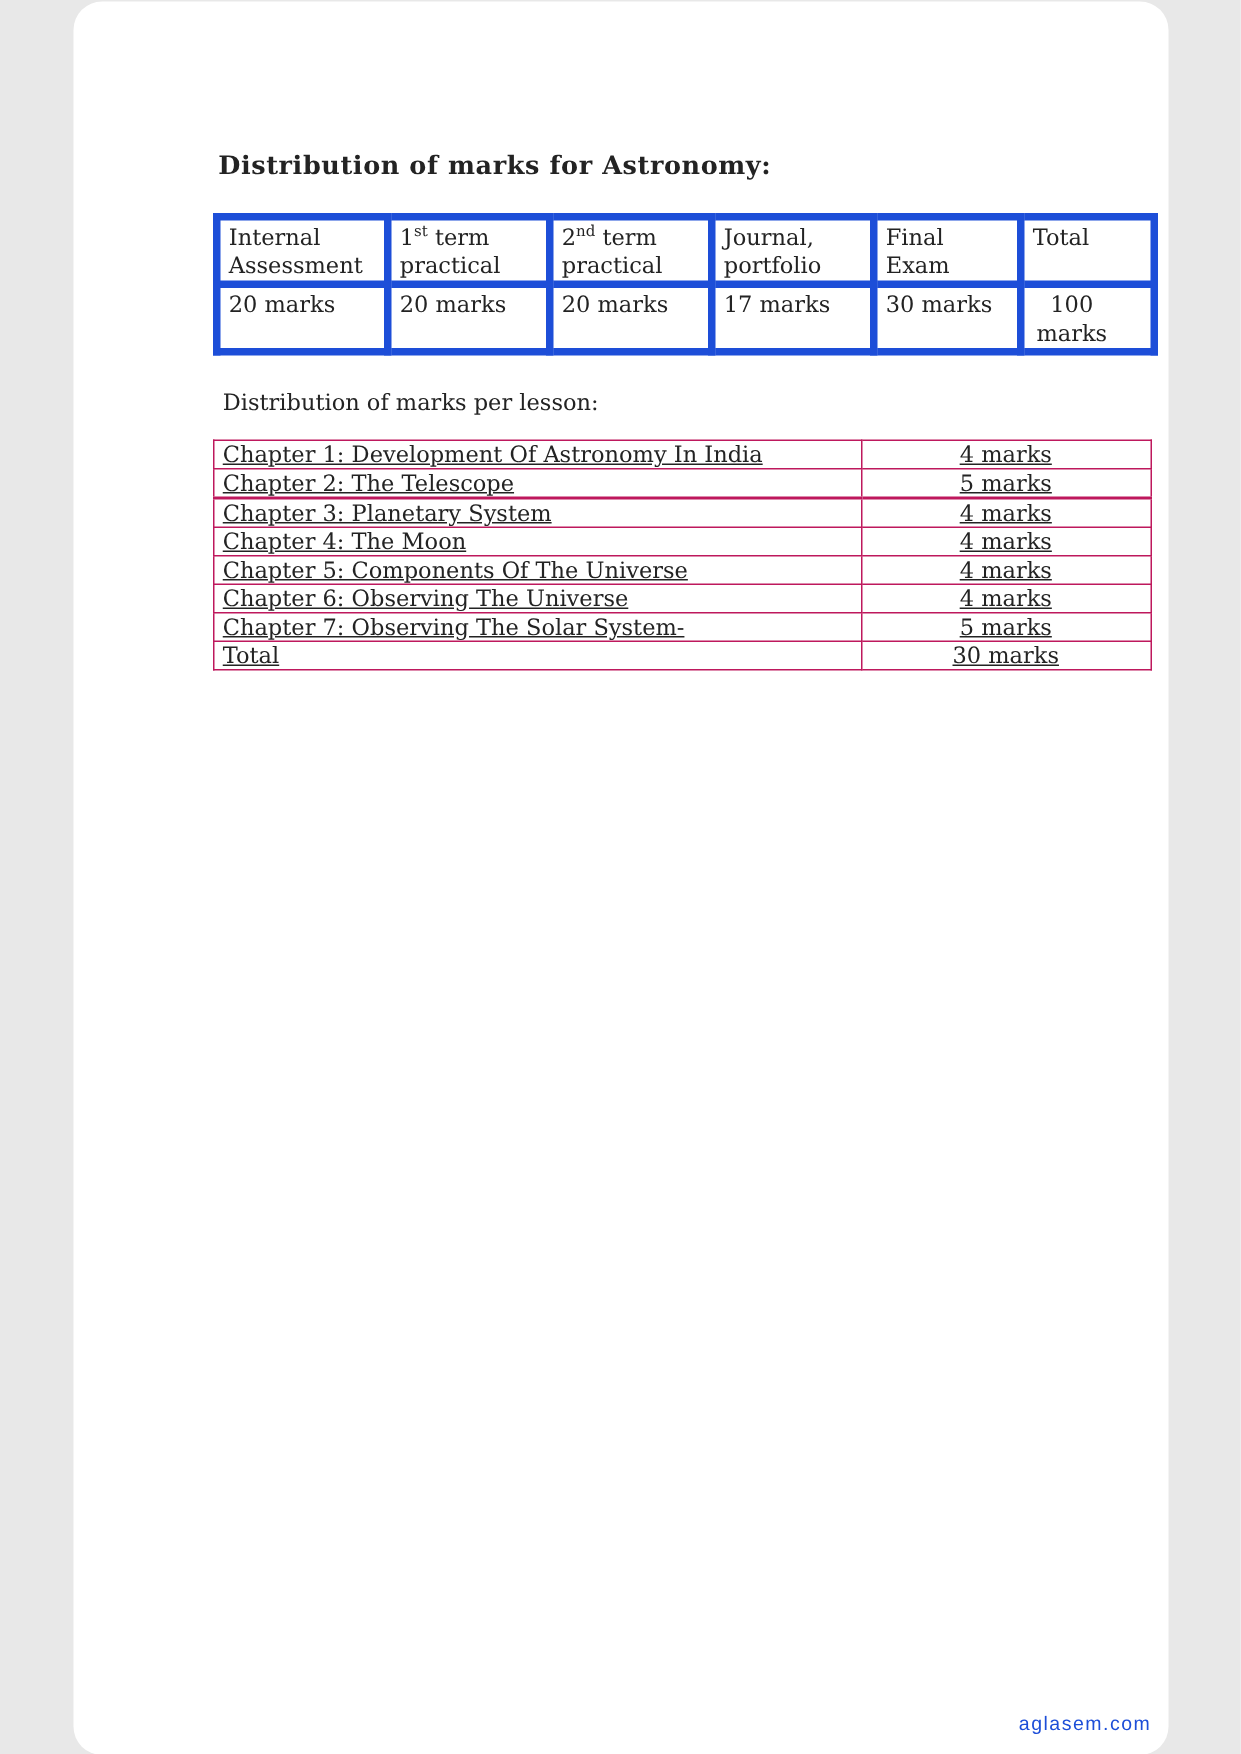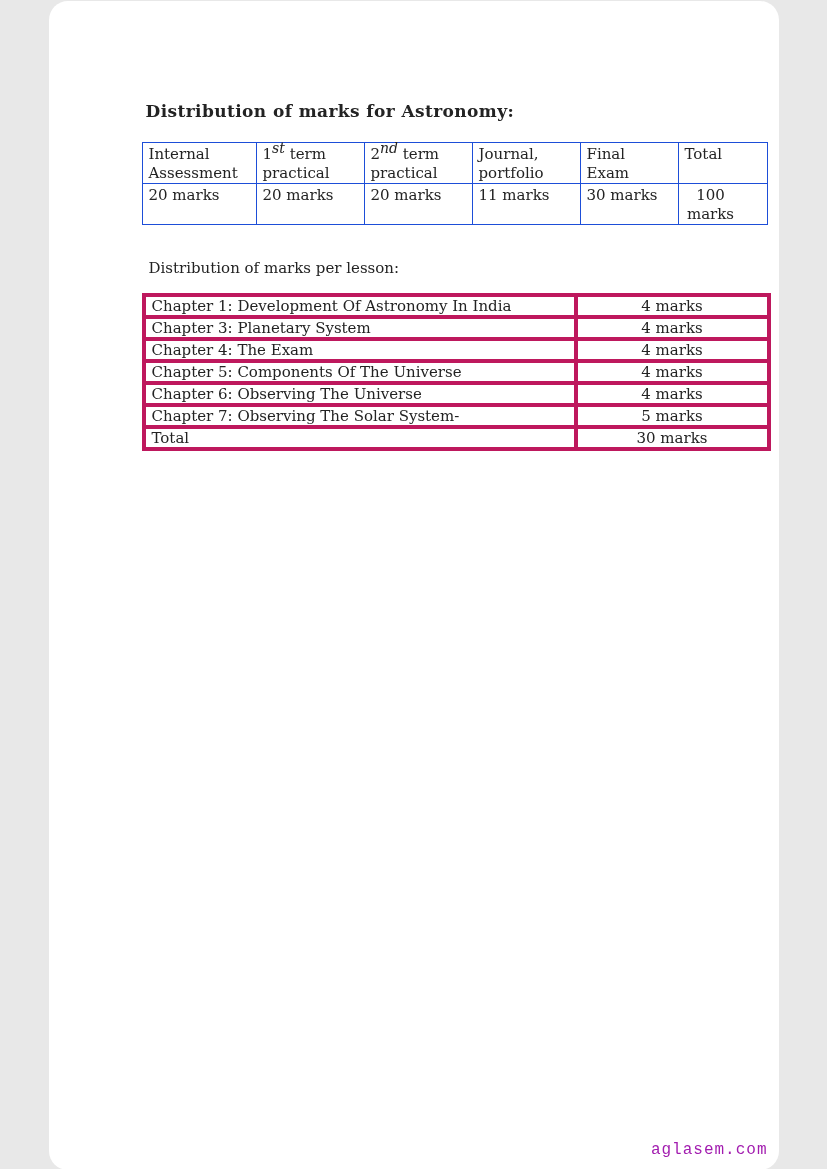--- a/index.html
+++ b/index.html
@@ -27,39 +27,38 @@
   .marks-table {
     position: absolute;
     left: 93px;
     top: 141px;
     width: 625px;
     border-collapse: collapse;
     table-layout: fixed;
     font-size: 15px;
   }
   .marks-table th, .marks-table td {
-    border: 1px solid #1d4ed8;
+    border: 5px solid #1d4ed8;
     font-weight: normal;
     text-align: left;
     vertical-align: top;
     padding: 2px 6px 0 6px;
     height: 40px;
     line-height: 19px;
   }
   .col-1 { width: 114px; }
   .col-2 { width: 108px; }
   .col-3 { width: 108px; }
   .col-4 { width: 108px; }
   .col-5 { width: 98px; }
   .col-6 { width: 89px; }
   .sup {
-    font-size: 14px;
+    font-size: 10px;
     line-height: 0;
     vertical-align: super;
-    font-style: italic;
   }
   .force-narrow {
     display: inline-block;
     width: 46px;
   }
   .force-narrow2 {
     display: inline-block;
     width: 52px;
     text-align: center;
   }
@@ -74,48 +73,49 @@
   .chapter-table {
     position: absolute;
     left: 93px;
     top: 292px;
     width: 625px;
     border-collapse: collapse;
     table-layout: fixed;
     font-size: 15px;
   }
   .chapter-table td {
-    border: 4px solid #be185d;
+    border: 1px solid #be185d;
     height: 19px;
     line-height: 18px;
     padding: 0 6px;
     vertical-align: middle;
     white-space: nowrap;
     overflow: hidden;
+    text-decoration: underline;
   }
   .ct-label { width: 432px; text-align: left; }
   .ct-marks { width: 193px; text-align: center; }
   .chapter-table tr:nth-child(2) td { border-bottom-width: 2px; }
   
   .doc-note {
     position: absolute;
     left: 97px;
     top: 486px;
     font-size: 16px;
     font-weight: bold;
     letter-spacing: 0.3px;
   }
   
   .watermark {
     position: absolute;
     top: 1140px;
     right: 11px;
-    font-family: Liberation Mono, monospace;
-    font-size: 16px;
-    color: #a21caf;
+    font-family: Liberation Sans, sans-serif;
+    font-size: 13px;
+    color: #1d4ed8;
     letter-spacing: 1px;
   }
 </style>
 </head>
 <body>
 
 <div class="page">
 
   <div class="doc-title">Distribution of marks for Astronomy:</div>
 
@@ -134,45 +134,49 @@
         <th><span>1</span><span class="sup">st</span><span> term practical</span></th>
         <th><span>2</span><span class="sup">nd</span><span> term practical</span></th>
         <th><span>Journal, portfolio</span><span class="sup"></span><span></span></th>
         <th><span class="force-narrow"><span>Final Exam</span><span class="sup"></span><span></span></span></th>
         <th><span>Total</span><span class="sup"></span><span></span></th>
       </tr>
       <tr>
         <td>20 marks</td>
         <td>20 marks</td>
         <td>20 marks</td>
-        <td>11 marks</td>
+        <td>17 marks</td>
         <td>30 marks</td>
         <td><span class="force-narrow2">100 marks</span></td>
       </tr>
     </tbody>
   </table>
 
   <div class="section-label">Distribution of marks per lesson:</div>
 
   <table class="chapter-table">
     <colgroup>
         <col class="ct-label">
         <col class="ct-marks">
       </colgroup>
     <tbody>
       <tr>
         <td class="ct-label">Chapter 1: Development Of Astronomy In India</td>
         <td class="ct-marks">4 marks</td>
       </tr>
       <tr>
+        <td class="ct-label">Chapter 2: The Telescope</td>
+        <td class="ct-marks">5 marks</td>
+      </tr>
+      <tr>
         <td class="ct-label">Chapter 3: Planetary System</td>
         <td class="ct-marks">4 marks</td>
       </tr>
       <tr>
-        <td class="ct-label">Chapter 4: The Exam</td>
+        <td class="ct-label">Chapter 4: The Moon</td>
         <td class="ct-marks">4 marks</td>
       </tr>
       <tr>
         <td class="ct-label">Chapter 5: Components Of The Universe</td>
         <td class="ct-marks">4 marks</td>
       </tr>
       <tr>
         <td class="ct-label">Chapter 6: Observing The Universe</td>
         <td class="ct-marks">4 marks</td>
       </tr>

